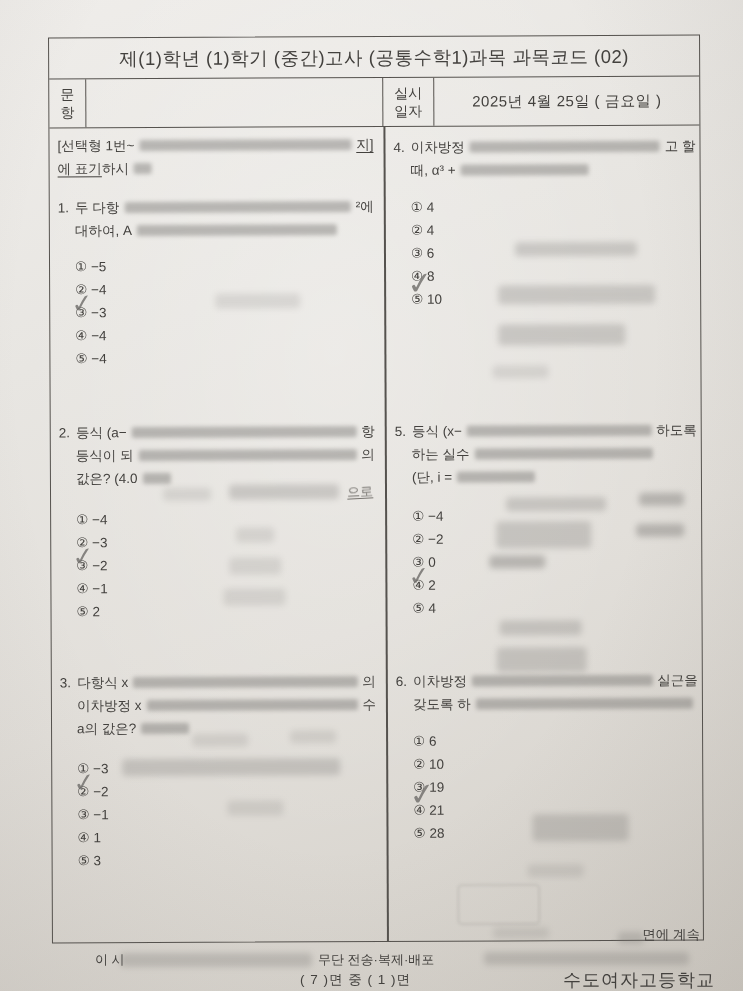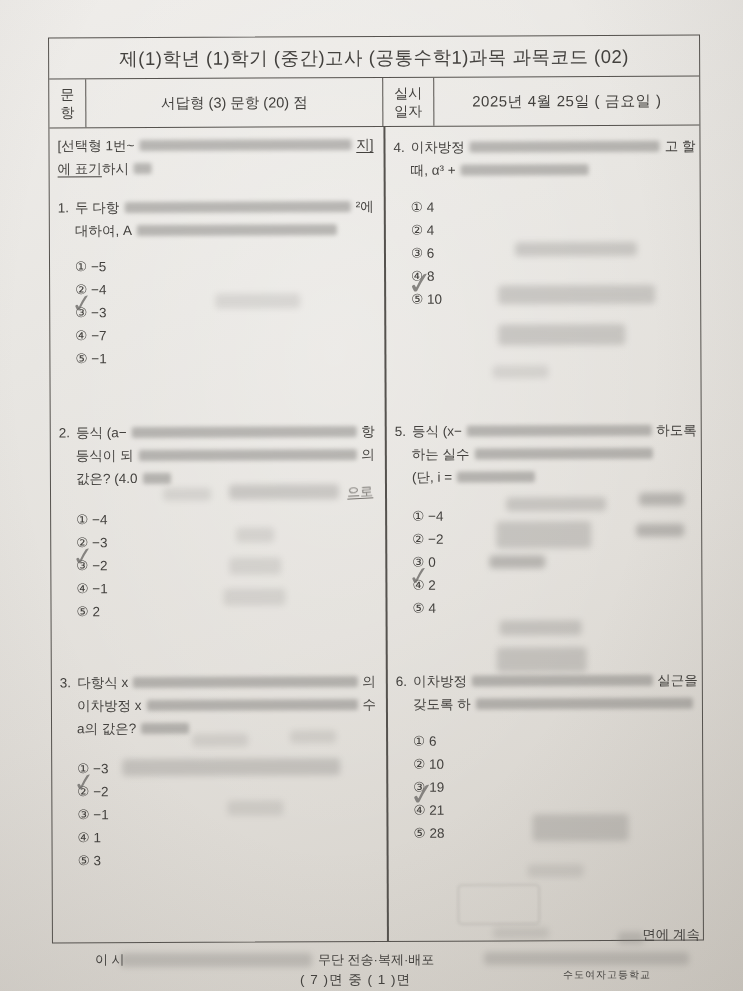--- a/index.html
+++ b/index.html
@@ -44,38 +44,37 @@
   .pb.dark{opacity:.38;}
   .pb.faint{opacity:.16;}
   .pb.boxed{background:transparent;border:1.5px solid rgba(90,88,85,.55);opacity:.5;filter:blur(1.6px);}
   .pencil-note{position:absolute;color:#76736f;font-size:13px;filter:blur(.4px);
     text-decoration:underline;text-underline-offset:2px;transform:rotate(-3deg);}
   .continue-note{position:absolute;right:43px;top:926px;font-size:13.5px;margin-left:31px;}
   .footer-line{position:absolute;top:951px;left:0;width:743px;font-size:13px;white-space:nowrap;}
   .fn-pre{position:absolute;left:95px;top:0;}
   .fn-mid{position:absolute;left:318px;top:0;}
   .page-info{position:absolute;left:300px;top:971px;font-size:13.5px;letter-spacing:1px;}
-  .school{position:absolute;left:563px;top:968px;font-size:10px;letter-spacing:1px;text-align:right;}
+  .school{position:absolute;left:563px;top:968px;font-size:18px;letter-spacing:1px;text-align:right;}
 </style>
 </head>
 <body>
 
 <div class="vignette"></div>
 
 <div class="sheet-box">
 
   <div class="title-row">제(1)학년 (1)학기 (중간)고사 (공통수학1)과목   과목코드 (02)</div>
 
   <div class="info-row">
     <div class="cell cell-moonhang">
       <span>문</span>
       <span>항</span>
     </div>
     <div class="cell cell-scores">
-      <span>서답형   (3) 문항   (20) 점</span>
     </div>
     <div class="cell cell-datelabel">
       <span>실시</span>
       <span>일자</span>
     </div>
     <div class="cell cell-datevalue last">2025년  4월  25일   (  금요일  )</div>
   </div>
 
   <div class="content">
     <div class="vdivider"></div>
@@ -109,24 +108,24 @@
             <span>① −5</span>
           </div>
         <div class="choice">
             <span>② −4</span>
           </div>
         <div class="choice">
             <span class="check">✓</span>
             <span>③ −3</span>
           </div>
         <div class="choice">
-            <span>④ −7</span>
-          </div>
-        <div class="choice">
-            <span>⑤ −1</span>
+            <span>④ −4</span>
+          </div>
+        <div class="choice">
+            <span>⑤ −4</span>
           </div>
       </div>
     </div>
 
     <div class="qblock" style="left:8px;top:293px;width:316px;">
       <div class="qline">
         <span class="qnum">2.</span>
         <span>등식 (a−</span>
         <span class="rx grow"></span>
         <span>항</span>

